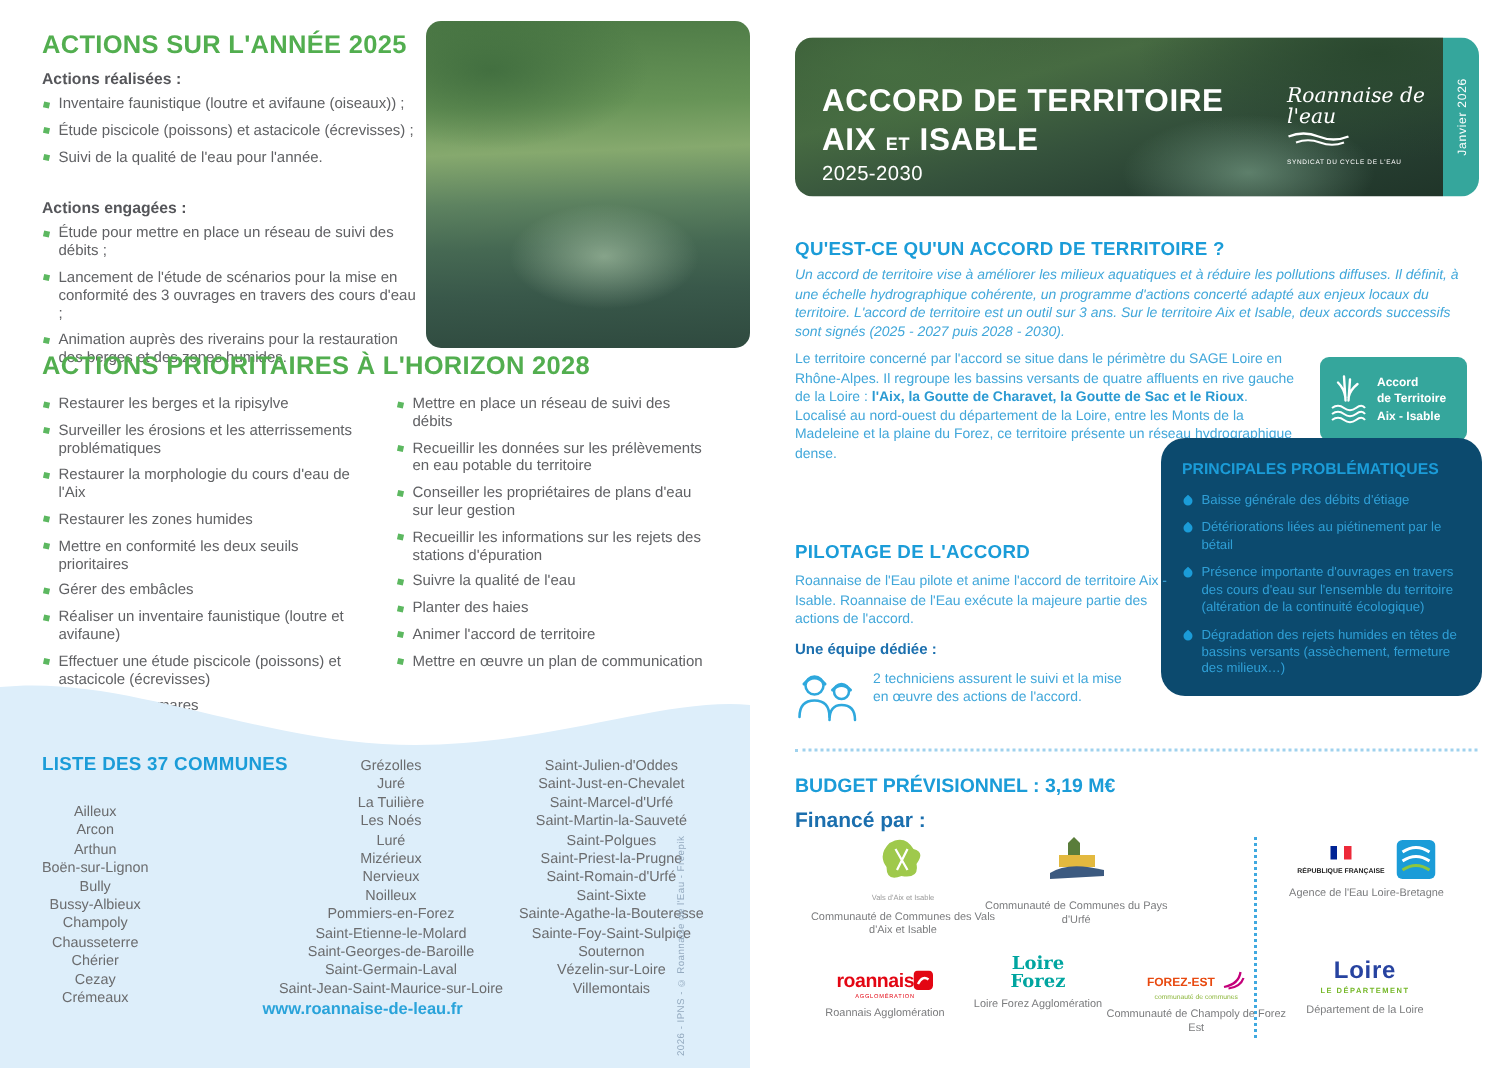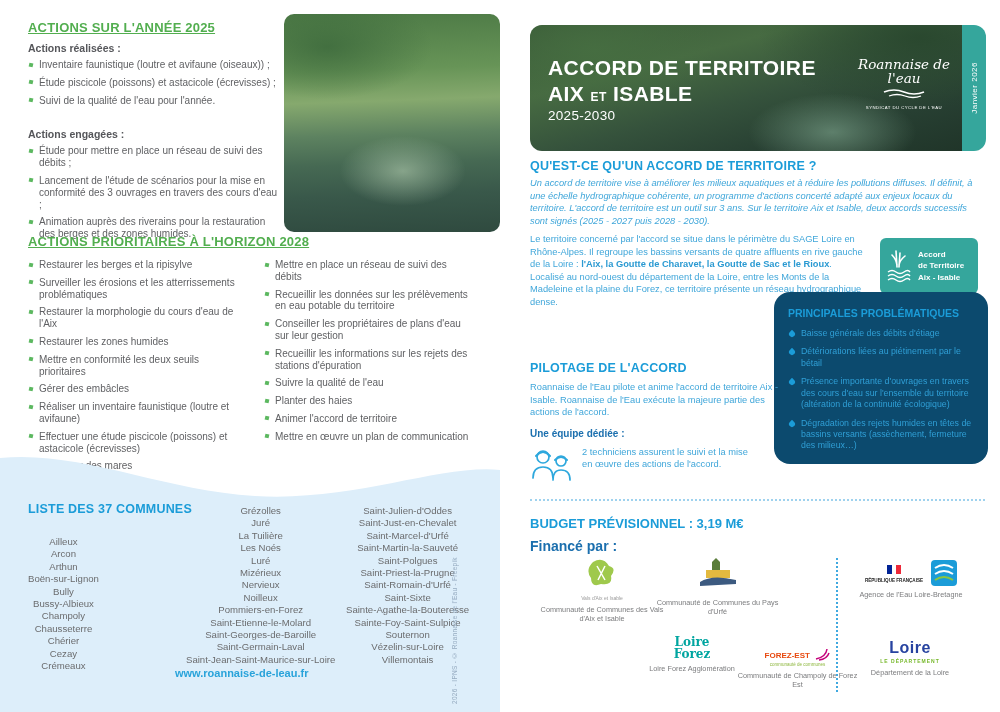--- a/index.html
+++ b/index.html
@@ -1,19 +1,19 @@
 <!DOCTYPE html>
 <html><head>
 <meta charset="utf-8">
 <style>
   html,body{margin:0;padding:0;background:#e8e8e8;}
   .page{position:relative;width:1000px;height:712px;background:#ffffff;overflow:hidden;
         font-family:"Liberation Sans",sans-serif;color:#595a5c;}
   
-  .gh{font-size:13px;font-weight:bold;color:#52ae4f;letter-spacing:.2px;margin:0 0 7px 0;text-decoration:underline;}
+  .gh{font-size:17px;font-weight:bold;color:#52ae4f;letter-spacing:.2px;margin:0 0 7px 0;}
   .bh{font-size:12.5px;font-weight:bold;color:#1b9cd8;letter-spacing:.2px;margin:0;}
   .sh{font-size:10.5px;font-weight:bold;color:#55565a;margin:0 0 5px 0;}
   .bl{list-style:none;margin:0;padding:0;}
   .bl li{position:relative;padding-left:11px;font-size:10px;line-height:1.18;margin-bottom:6px;color:#606164;}
   .bl li::before{content:"";position:absolute;left:1px;top:3.5px;width:4px;height:4px;background:#5cb860;transform:rotate(12deg);}
   
   .a2025{position:absolute;left:28px;top:20px;width:252px;}
   .photo-left{position:absolute;left:284px;top:14px;width:216px;height:218px;border-radius:10px;
      background:
        radial-gradient(90px 50px at 55% 72%,rgba(190,215,185,.55),rgba(190,215,185,0) 70%),
@@ -24,33 +24,33 @@
   .cols2 ul{width:212px;}
   .wave-svg{position:absolute;left:0;top:450px;}
   .wave-bg{position:absolute;left:0;top:504px;width:500px;height:208px;background:#ddeefa;}
   .communes-h{position:absolute;left:28px;top:502px;}
   .cm-col{position:absolute;font-size:9.6px;line-height:12.4px;color:#6b6c6e;}
   .cm-col div{white-space:nowrap;text-align:center;}
   .website{position:absolute;left:175px;top:667px;font-size:11px;font-weight:bold;color:#29a3da;}
   .credit{position:absolute;left:451px;top:552px;height:152px;writing-mode:vertical-rl;transform:rotate(180deg);
           font-size:6.5px;color:#94aabf;letter-spacing:.3px;}
   
-  .banner{position:absolute;left:530px;top:25px;width:456px;height:126px;border-radius:12px;overflow:hidden;display:flex;}
+  .banner{position:absolute;left:530px;top:25px;width:456px;height:106px;border-radius:12px;overflow:hidden;display:flex;}
   .banner-photo{flex:1;position:relative;
      background:
        radial-gradient(120px 55px at 70% 85%,rgba(130,170,145,.6),rgba(130,170,145,0) 70%),
        radial-gradient(160px 80px at 15% 20%,rgba(70,110,65,.9),rgba(70,110,65,0) 75%),
        radial-gradient(200px 90px at 90% 10%,rgba(40,70,45,.9),rgba(40,70,45,0) 80%),
        linear-gradient(165deg,#3a5c38 0%,#476b42 30%,#35523c 55%,#273f32 78%,#203529 100%);}
   .btitle{position:absolute;left:18px;top:30px;color:#fff;}
   .t1{font-size:21px;font-weight:bold;letter-spacing:.4px;line-height:1.22;}
   .t2{font-size:21px;font-weight:bold;letter-spacing:.4px;line-height:1.22;}
   .t2 .et{font-size:12px;font-weight:bold;letter-spacing:.5px;}
   .t3{font-size:13.5px;font-weight:400;margin-top:2px;letter-spacing:.3px;}
-  .blogo{position:absolute;right:12px;top:32px;width:92px;text-align:center;color:#fff;}
+  .blogo{position:absolute;right:12px;top:32px;width:92px;text-align:left;color:#fff;}
   .blogo .script{font-family:"DejaVu Serif",serif;font-style:italic;font-size:13.5px;line-height:1.05;}
   .blogo .lsub{font-size:4.3px;letter-spacing:.45px;margin-top:2px;}
   .banner-tab{width:24px;background:#35a69c;display:flex;align-items:center;justify-content:center;}
   .banner-tab span{writing-mode:vertical-rl;transform:rotate(180deg);color:#fff;font-size:8px;letter-spacing:.5px;}
   
   .quest-h{position:absolute;left:530px;top:159px;}
   .para1{position:absolute;left:530px;top:177px;width:453px;font-size:9.3px;font-style:italic;
          color:#41a7da;line-height:1.35;margin:0;}
   .para2{position:absolute;left:530px;top:233px;width:336px;font-size:9.3px;color:#41a7da;line-height:1.35;margin:0;}
   .para2 b{color:#2b9ad2;}
@@ -290,20 +290,30 @@
       </div>
       <svg width="26" height="26" viewBox="0 0 26 26">
         <rect x="0" y="0" width="26" height="26" rx="4" fill="#1b9cd8"></rect>
         <path d="M4,8 Q13,2 22,8 M4,14 Q13,8 22,14" stroke="#fff" stroke-width="2" fill="none"></path>
         <path d="M4,20 Q13,14 22,20" stroke="#8cc63f" stroke-width="2" fill="none"></path>
       </svg>
     </div>
     <div class="fcap">Agence de l'Eau Loire-Bretagne</div>
   </div>
 
+  <div class="funder" style="left:535px;top:645px;width:110px;">
+    <div>
+      <span class="roannais-txt">roannais</span><svg width="13" height="13" viewBox="0 0 13 13" style="vertical-align:-2px;">
+          <rect x="0" y="0" width="13" height="13" rx="3" fill="#e30613"></rect>
+          <path d="M3,9 Q6,3 10,6" stroke="#fff" stroke-width="1.6" fill="none"></path>
+        </svg>
+      <div class="roannais-sub">AGGLOMÉRATION</div>
+    </div>
+    <div class="fcap">Roannais Agglomération</div>
+  </div>
   <div class="funder" style="left:642px;top:636px;width:100px;">
     <div>
       <div class="lf-txt">Loire</div>
       <div class="lf-txt">Forez</div>
     </div>
     <div class="fcap">Loire Forez Agglomération</div>
   </div>
   <div class="funder" style="left:735px;top:644px;width:125px;">
     <div>
       <span class="fe-txt">FOREZ-EST</span>

